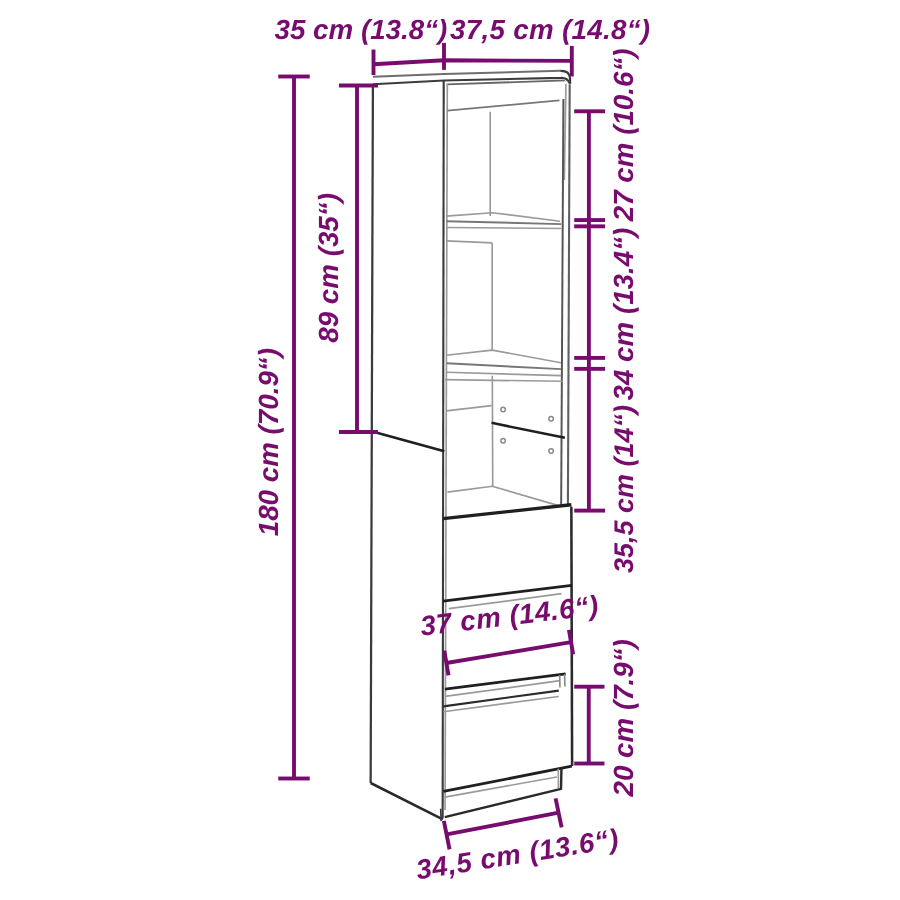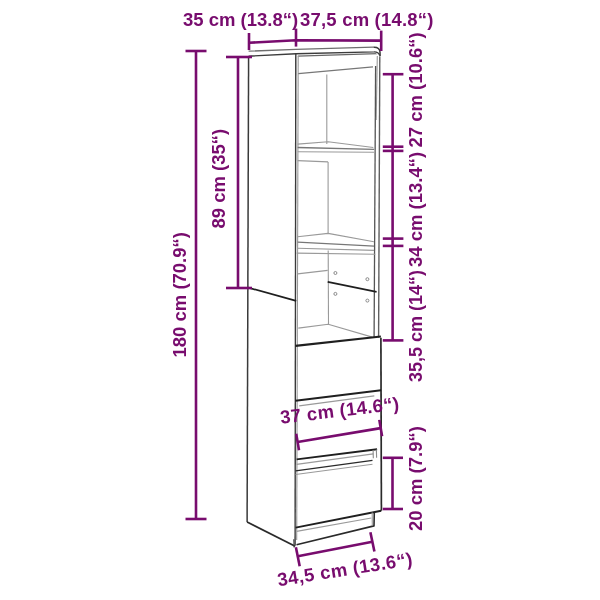--- a/index.html
+++ b/index.html
@@ -1,16 +1,16 @@
 <!DOCTYPE html>
 <html><head>
 <meta charset="utf-8">
 <style>
   html,body{margin:0;padding:0;background:#ffffff;}
-  #stage{width:600px;height:600px;position:relative;overflow:hidden;}
+  #stage{width:600px;height:600px;position:relative;overflow:hidden;font-style:italic;}
   text{font-family:"Liberation Sans", sans-serif;font-weight:bold;fill:#780C6E;}
 </style>
 </head>
 <body>
 <div id="stage">
 <svg width="600" height="600" viewBox="0 0 600 600">
   <rect x="0" y="0" width="600" height="600" fill="#ffffff"></rect>
 
   <g fill="none" stroke-linecap="butt" stroke-linejoin="round">
 

